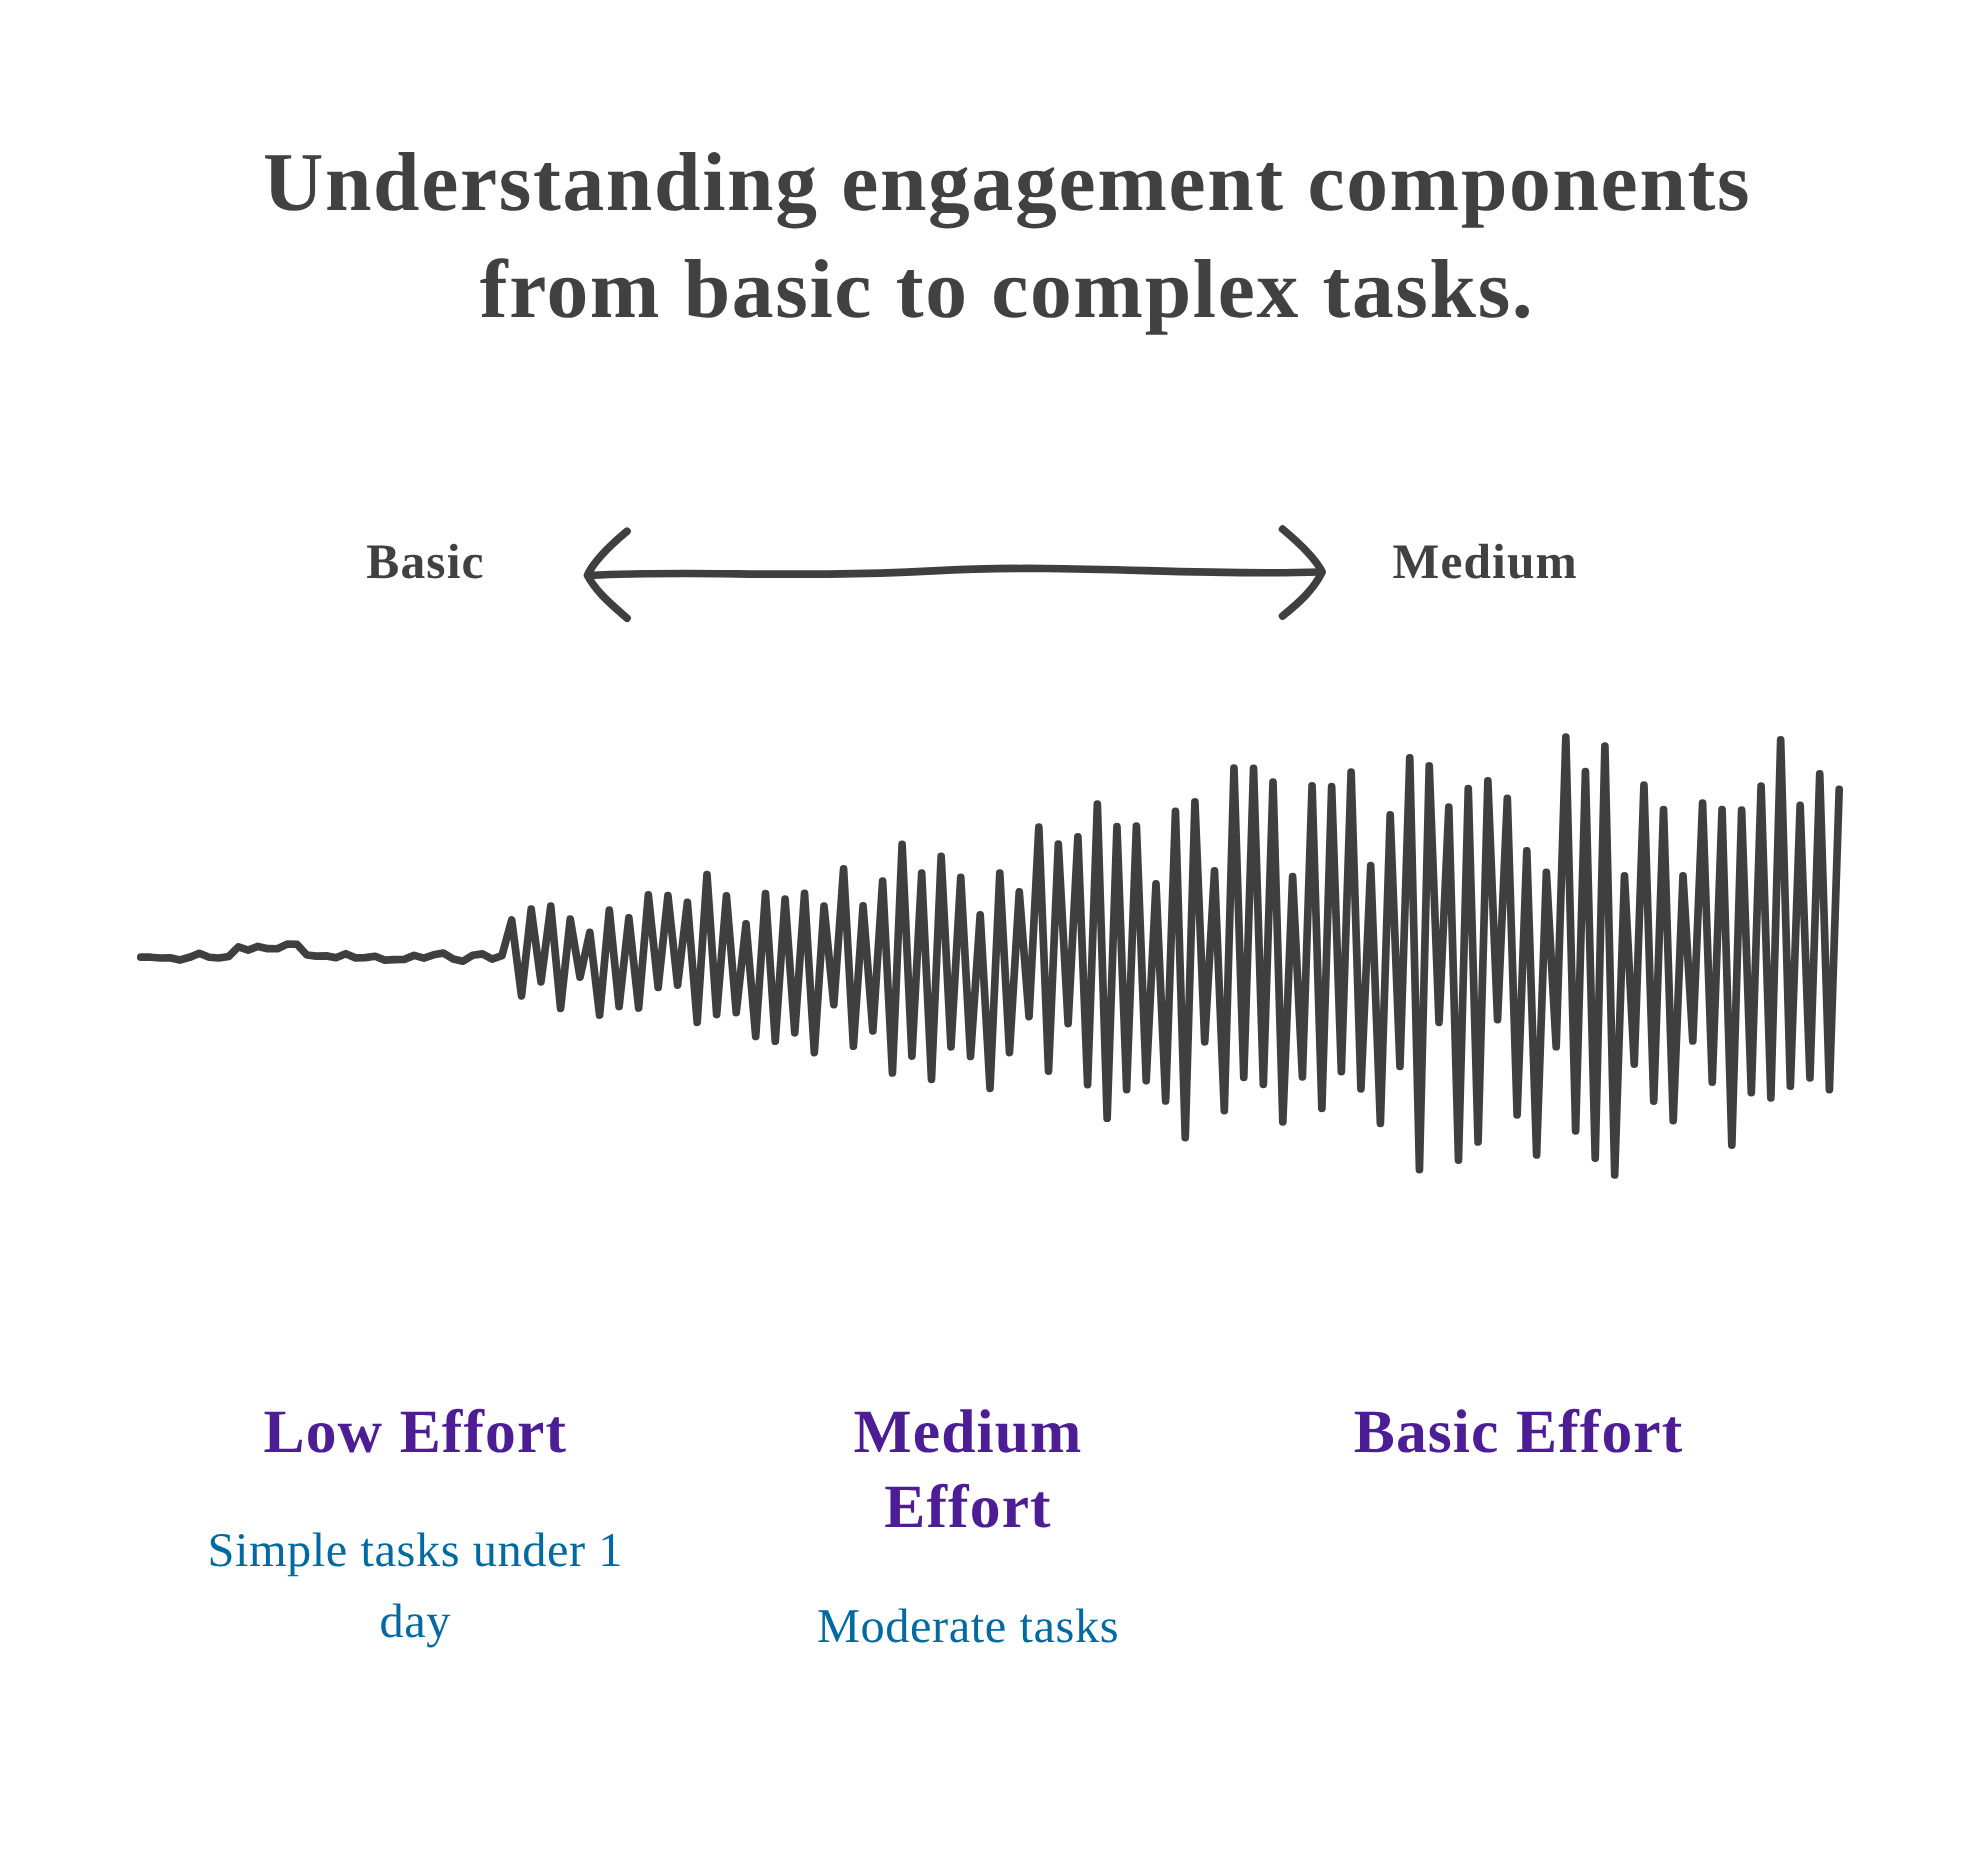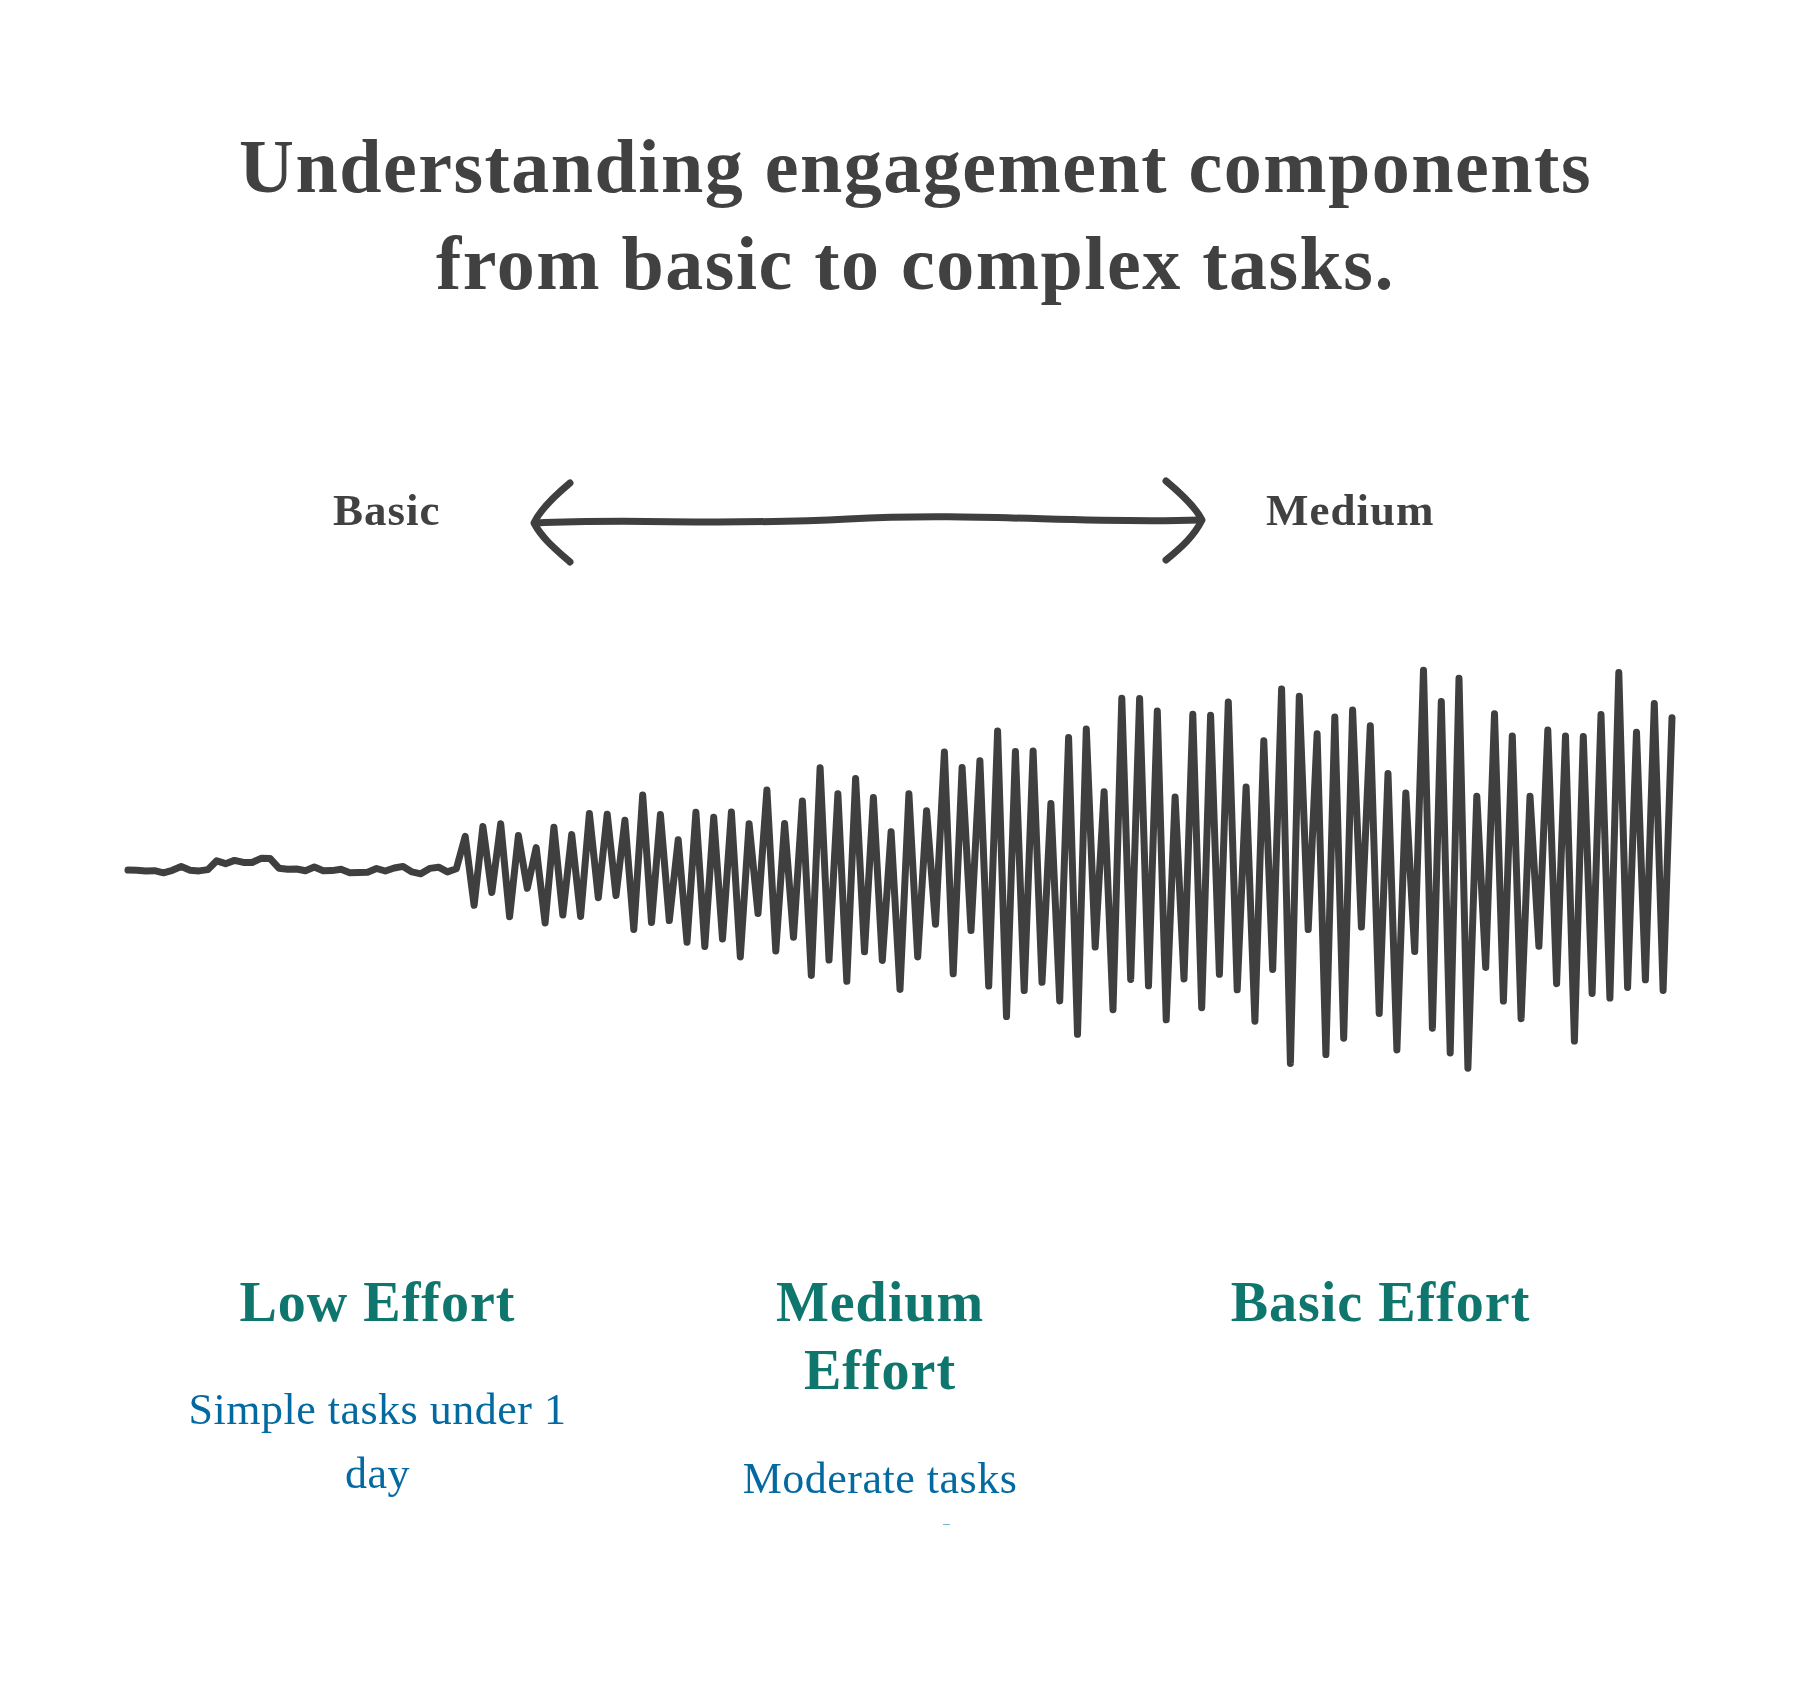--- a/index.html
+++ b/index.html
@@ -52,21 +52,21 @@
     text-align:center;
   }
   .effort-col.low{left:125px;width:505px;}
   .effort-col.medium{left:665px;width:430px;}
   .effort-col.high{left:1128px;width:505px;}
   .col-heading{
     font-size:56px;
     font-weight:700;
     letter-spacing:1px;
     line-height:1.22;
-    color:#0f766e;
+    color:#4c1d95;
     white-space:pre-line;
   }
   .col-desc{
     margin-top:42px;
     font-size:44px;
     font-weight:500;
     line-height:1.45;
     letter-spacing:0.5px;
     color:#0369a1;
     white-space:pre-line;

